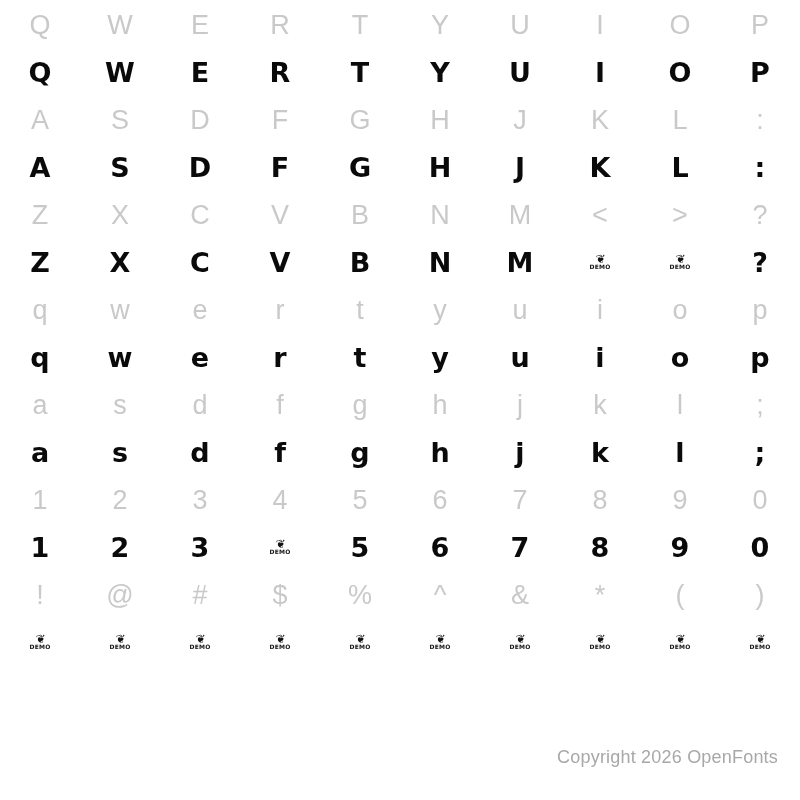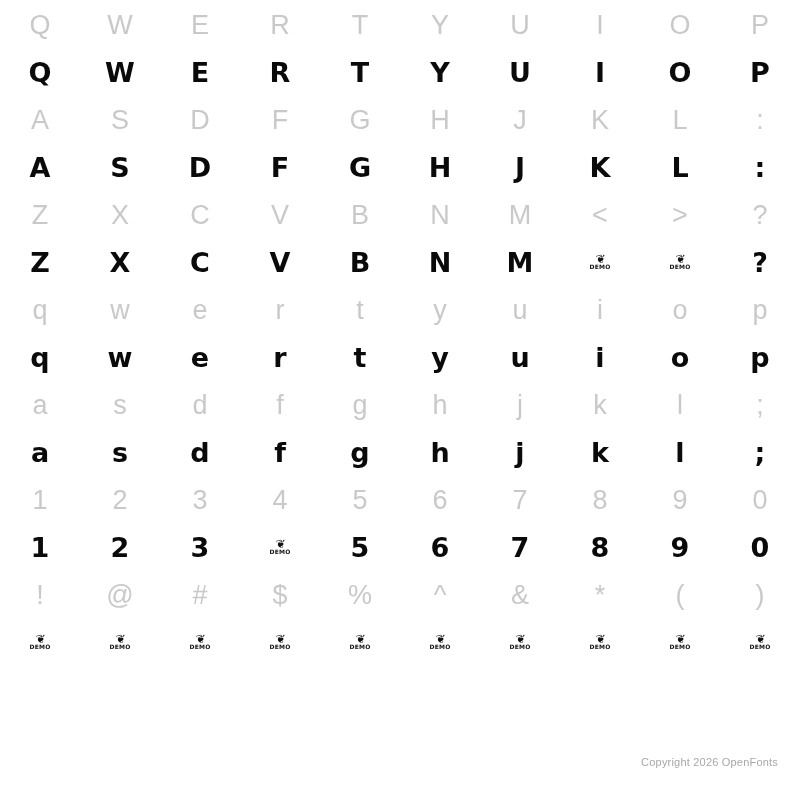--- a/index.html
+++ b/index.html
@@ -80,21 +80,21 @@
     font-weight: 700;
     letter-spacing: 0.2px;
     line-height: 7px;
     font-family: "DejaVu Sans", sans-serif;
   }
   .footer {
     position: absolute;
     right: 22px;
     bottom: 32px;
     color: #a8a8a8;
-    font-size: 11px;
+    font-size: 18px;
     font-family: "Liberation Sans", sans-serif;
     letter-spacing: 0.2px;
   }
 </style>
 </head>
 <body>
 
 <div class="sheet">
   <div class="grid" id="glyph-grid">
       <div class="row row-ref">

